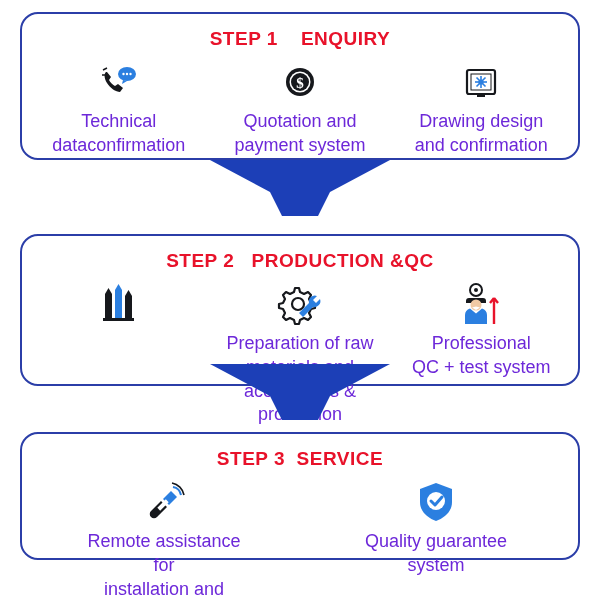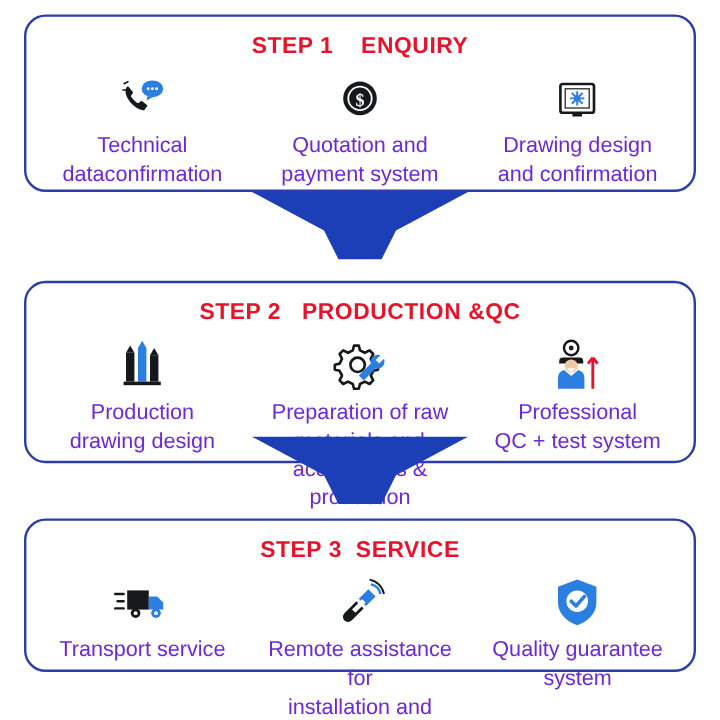--- a/index.html
+++ b/index.html
@@ -158,22 +158,20 @@
               <rect x="8" y="12" width="7" height="24" fill="#16181c"></rect>
               <path d="M8 12 l3.5 -6 l3.5 6 z" fill="#16181c"></path>
               <rect x="18" y="8" width="7" height="28" fill="#2b7fe0"></rect>
               <path d="M18 8 l3.5 -6 l3.5 6 z" fill="#2b7fe0"></path>
               <rect x="28" y="14" width="7" height="22" fill="#16181c"></rect>
               <path d="M28 14 l3.5 -6 l3.5 6 z" fill="#16181c"></path>
             </g>
             <rect x="6" y="36" width="31" height="3" fill="#16181c"></rect>
           </svg>
         </div>
-        <div class="caption">Production
-drawing design</div>
       </div>
 
       <div class="card">
         <div class="icon">
           <svg width="46" height="44" viewBox="0 0 46 44">
             <path d="M18 6 l4 0 l1 4 l4 2 l4 -2 l3 3 l-2 4 l2 4 l4 1 l0 4 l-4 1 l-2 4 l2 4 l-3 3 l-4 -2 l-4 2 l-1 4 l-4 0 l-1 -4 l-4 -2 l-4 2 l-3 -3 l2 -4 l-2 -4 l-4 -1 l0 -4 l4 -1 l2 -4 l-2 -4 l3 -3 l4 2 l4 -2 z" fill="none" stroke="#16181c" stroke-width="2.2" stroke-linejoin="round"></path>
             <circle cx="21" cy="22" r="6" fill="none" stroke="#16181c" stroke-width="2.2"></circle>
             <path d="M40 14 a6 6 0 0 0 -8 7 L22 31 l4 4 l10 -10 a6 6 0 0 0 7 -8 l-4 4 l-3 -3 z" fill="#2b7fe0"></path>
           </svg>
         </div>
@@ -204,38 +202,20 @@
   <div class="arrow arrow-2">
     <svg width="600" height="62" viewBox="0 0 600 62">
       <path d="M210 2 L390 2 L330 34 L318 58 L300 58 L282 58 L270 34 Z" fill="#1c3fb7"></path>
     </svg>
   </div>
 
   <div class="step-box step-3">
     <div class="step-title">STEP 3  SERVICE</div>
     <div class="cards">
 
-      <div class="card">
-        <div class="icon">
-          <svg width="50" height="40" viewBox="0 0 50 40">
-            <rect x="12" y="10" width="18" height="16" fill="#16181c"></rect>
-            <path d="M30 15 h7 l5 5 v6 h-12 z" fill="#2b7fe0"></path>
-            <circle cx="19" cy="29" r="4" fill="#16181c"></circle>
-            <circle cx="19" cy="29" r="1.6" fill="#ffffff"></circle>
-            <circle cx="36" cy="29" r="4" fill="#2b7fe0"></circle>
-            <circle cx="36" cy="29" r="1.6" fill="#ffffff"></circle>
-            <g stroke="#16181c" stroke-width="2" stroke-linecap="round">
-              <line x1="2" y1="13" x2="9" y2="13"></line>
-              <line x1="4" y1="19" x2="9" y2="19"></line>
-              <line x1="2" y1="25" x2="9" y2="25"></line>
-            </g>
-          </svg>
-        </div>
-        <div class="caption">Transport service</div>
-      </div>
 
       <div class="card">
         <div class="icon">
           <svg width="46" height="42" viewBox="0 0 46 42">
             <path d="M10 30 l10 -10 l6 6 l-10 10 a4 4 0 0 1 -6 -6 z" fill="#16181c"></path>
             <path d="M22 18 l8 -8 l6 6 l-8 8 z" fill="#2b7fe0"></path>
             <rect x="16" y="22" width="12" height="4" transform="rotate(-45 22 24)" fill="#ffffff"></rect>
             <path d="M32 6 a10 10 0 0 1 8 8" stroke="#2b7fe0" stroke-width="2" fill="none"></path>
             <path d="M31 2 a15 15 0 0 1 12 12" stroke="#16181c" stroke-width="1.6" fill="none"></path>
           </svg>

